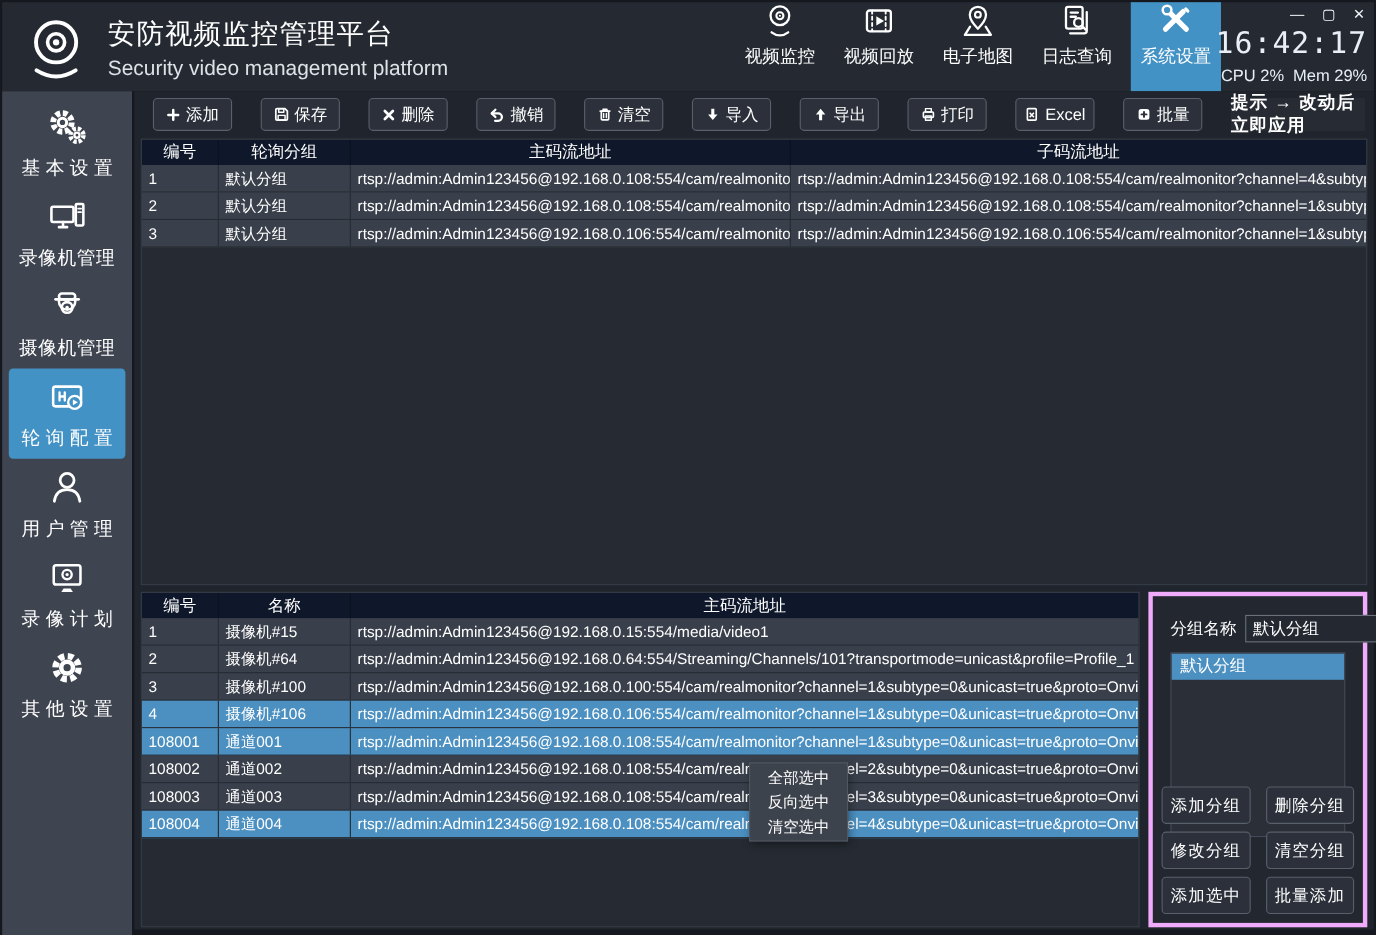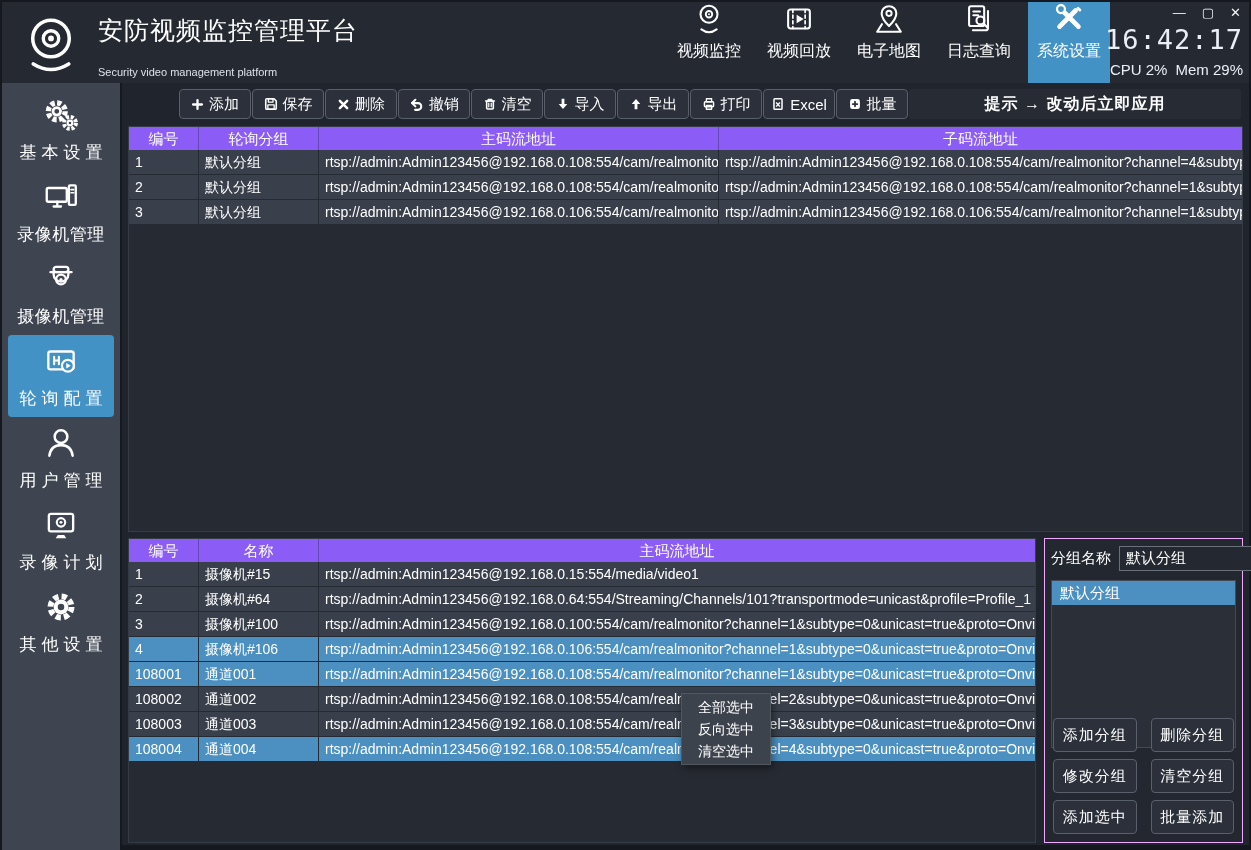--- a/index.html
+++ b/index.html
@@ -7,64 +7,64 @@
   .window {
     position:relative; width:1251px; height:850px; overflow:hidden;
     background:#15181e; font-family:"Liberation Sans",sans-serif; color:#fff;
     -webkit-font-smoothing:antialiased;
   }
   
   .header { position:absolute; left:2px; top:2px; right:2px; height:81px; background:#252a32; }
   .logo { position:absolute; left:14px; top:9px; width:70px; height:66px; display:flex; align-items:center; justify-content:center; }
   .titles { position:absolute; left:96px; top:12px; }
   .title { font-size:25px; letter-spacing:1px; }
-  .subtitle { font-size:11px; color:#dde2e8; margin-top:19px; }
+  .subtitle { font-size:19px; color:#dde2e8; margin-top:5px; }
   .nav { position:absolute; left:666px; top:0; height:81px; display:flex; gap:8px; }
   .nav-item { width:82px; display:flex; flex-direction:column; align-items:center; justify-content:flex-start; gap:5px; cursor:pointer; }
   .nav-item.active { background:#4392c5; }
   .nav-label { font-size:16px; white-space:nowrap; }
   .sysinfo { position:absolute; right:6px; top:0; width:136px; height:81px; }
   .win-controls { position:absolute; top:3px; right:2px; display:flex; gap:16px; }
   .win-btn { font-size:13px; color:#f2f5f8; cursor:pointer; line-height:16px; }
   .clock { position:absolute; top:22px; right:0px; font-family:"DejaVu Sans Mono",monospace; font-size:27px; color:#e9eff6; letter-spacing:1px; }
   .stats { position:absolute; bottom:5px; right:0px; font-size:15px; color:#e9eff6; white-space:nowrap; }
   .stats span { margin-left:8px; }
   
   .sidebar { position:absolute; left:2px; top:83px; width:118px; bottom:0; background:#3f4550; padding-top:6px; }
   .side-item { height:82px; margin:0 6px; display:flex; flex-direction:column; align-items:center; justify-content:center; gap:7px; cursor:pointer; border-radius:4px; }
   .side-item.active { background:#4392c5; }
   .side-label { font-size:17px; white-space:nowrap; }
   .side-label.wide { letter-spacing:5px; margin-left:5px; }
   .side-label.narrow { letter-spacing:0.5px; }
   
   .content { position:absolute; left:122px; top:83px; right:2px; bottom:5px; background:#20242c; }
-  .toolbar { position:absolute; left:17px; top:6px; right:8px; height:30px; display:flex; gap:1px;margin-left:40px; }
+  .toolbar { position:absolute; left:17px; top:6px; right:8px; height:30px; display:flex; gap:26px; }
   .tbtn { width:72px; flex:0 0 auto; display:flex; align-items:center; justify-content:center; gap:5px;
           background:#2b303a; border:1px solid #59606b; border-radius:4px; color:#fff; font-size:15px; cursor:pointer; padding:0; }
   .hint { flex:1; background:#272b33; border-radius:2px; display:flex; align-items:center; justify-content:center;
           font-weight:bold; font-size:16px; letter-spacing:1px; }
   
   .tablebox { position:absolute; background:#262b33; border:1px solid #363c45; overflow:hidden; }
   .table-top { left:6px; top:43px; right:6px; height:406px; }
   .table-bottom { left:6px; top:455px; width:908px; bottom:2px; }
-  .thead { display:grid; height:23px; background:#8b5cf6; }
+  .thead { display:grid; height:23px; background:#0f172a; }
   .thead > div { font-size:15px; text-align:center; line-height:23px; border-right:1px solid rgba(0,0,0,0.25); overflow:hidden; white-space:nowrap; }
   .thead > div:last-child { border-right:none; }
   .trow { display:grid; height:25px; background:#3a404b; border-bottom:1px solid #262b33; cursor:pointer; }
   .trow.sel { background:#4b90c1; }
   .trow > div { font-size:14px; line-height:24px; padding:0 6px; border-right:1px solid #262b33; overflow:hidden; white-space:nowrap; }
   .trow > div:last-child { border-right:none; }
   .cols-top { grid-template-columns:70px 120px 400px 1fr; }
   .cols-bottom { grid-template-columns:70px 120px 1fr; }
   
   .context-menu { position:absolute; left:681px; top:656px; width:90px; background:#3d434d; border:1px solid #51575f;
                   box-shadow:2px 3px 8px rgba(0,0,0,0.45); z-index:10; padding:2px 0;margin-top:37px; }
   .cm-item { height:22px; line-height:22px; text-align:center; font-size:14px; cursor:pointer; }
   
-  .gpanel { position:absolute; left:922px; top:455px; right:6px; bottom:2px; background:#23272f; border:1px solid #f0abfc; padding:4px; }
+  .gpanel { position:absolute; left:922px; top:455px; right:6px; bottom:2px; background:#23272f; border:4px solid #f0abfc; padding:14px; }
   .gp-row { display:flex; align-items:center; gap:8px; margin:3px 2px 9px 2px; }
   .gp-label { font-size:15px; white-space:nowrap; }
   .gp-input { flex:1; height:25px; background:#232831; border:1px solid #6a717b; color:#fff; font-size:15px; padding:0 6px; font-family:"Liberation Sans",sans-serif; }
   .gp-list { height:168px; background:#2a2f38; border:1px solid #434a57; margin:0 2px; overflow:hidden; }
   .gp-item { height:24px; line-height:24px; padding:0 8px; font-size:15px; cursor:pointer; }
   .gp-item.selected { background:#4b90c1; }
   .gp-buttons { position:absolute; left:8px; right:8px; bottom:8px; display:grid; grid-template-columns:1fr 1fr; gap:7px 14px; }
   .gp-btn { height:34px; background:#2b303a; border:1px solid #59606b; border-radius:4px; color:#fff; font-size:15px; cursor:pointer;
             display:flex; align-items:center; justify-content:center; font-family:"Liberation Sans",sans-serif; letter-spacing:1px; }
   svg { display:block; }

